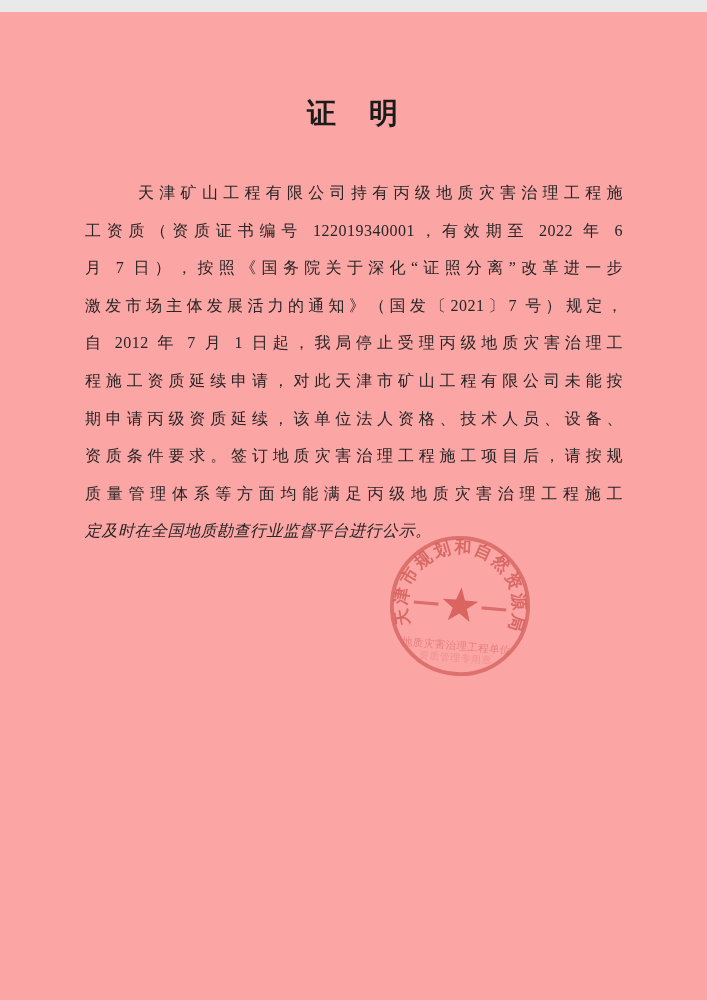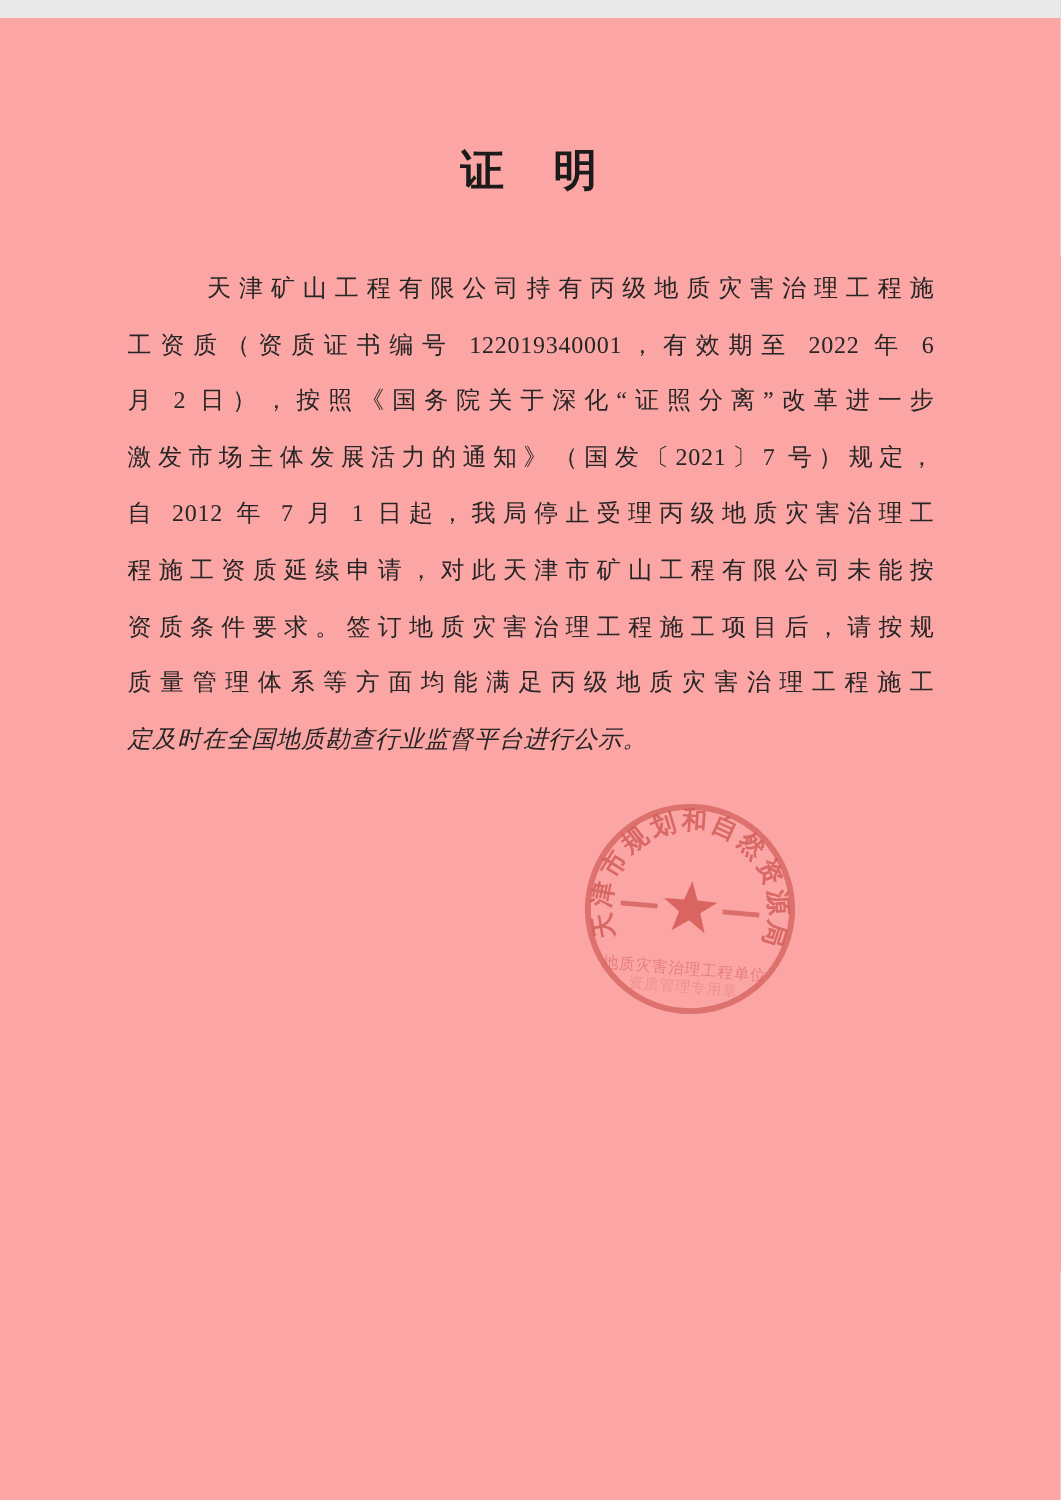--- a/index.html
+++ b/index.html
@@ -75,24 +75,25 @@
 </head>
 <body>
 
 <div class="page">
 
   <div class="title">证　明</div>
 
   <div class="body-text">
     <div class="body-line indent">天津矿山工程有限公司持有丙级地质灾害治理工程施</div>
     <div class="body-line">工资质（资质证书编号 122019340001，有效期至 2022 年 6</div>
-    <div class="body-line">月 2 日），按照《国务院关于深化“证照分离”改革进一步</div>
+    <div class="body-line">月 7 日），按照《国务院关于深化“证照分离”改革进一步</div>
     <div class="body-line">激发市场主体发展活力的通知》（国发〔2021〕7 号）规定，</div>
     <div class="body-line">自 2012 年 7 月 1 日起，我局停止受理丙级地质灾害治理工</div>
     <div class="body-line">程施工资质延续申请，对此天津市矿山工程有限公司未能按</div>
+    <div class="body-line">期申请丙级资质延续，该单位法人资格、技术人员、设备、</div>
     <div class="body-line">资质条件要求。签订地质灾害治理工程施工项目后，请按规</div>
     <div class="body-line">质量管理体系等方面均能满足丙级地质灾害治理工程施工</div>
     <div class="body-line last">定及时在全国地质勘查行业监督平台进行公示。</div>
   </div>
 
   <div class="seal">
     <svg viewBox="0 0 150 150" xmlns="http://www.w3.org/2000/svg">
 
       <circle cx="75" cy="75" r="69" fill="none" stroke-width="4" opacity="0.85" stroke="#d4635e"></circle>
 

